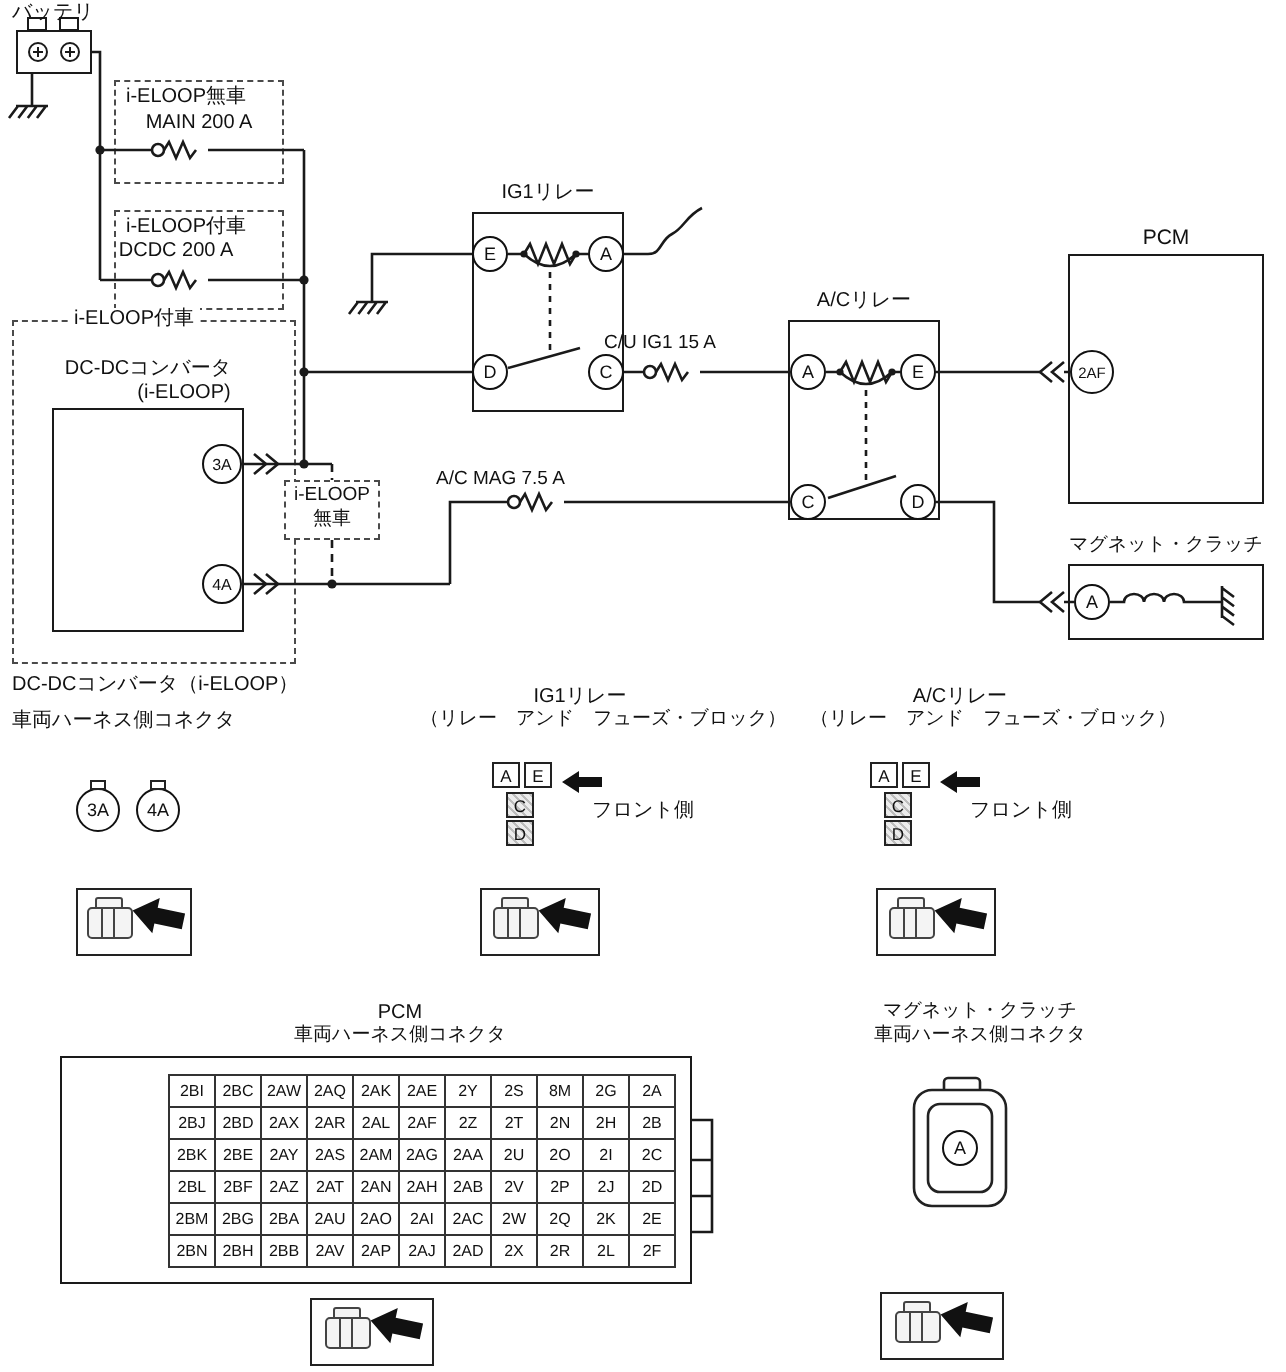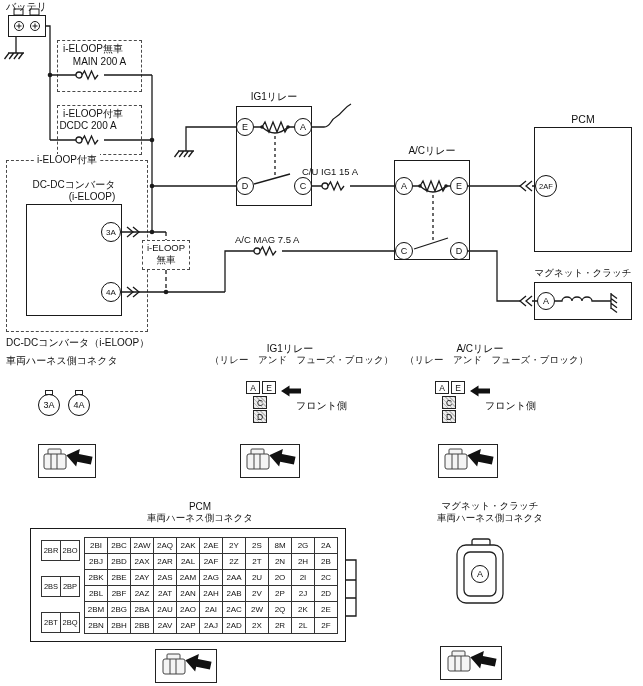--- a/index.html
+++ b/index.html
@@ -136,21 +136,21 @@
   <div class="t s95 c" style="left:142px;top:243px;width:48px">i-ELOOP</div>
   <div class="t s95 c" style="left:142px;top:255px;width:48px">無車</div>
 
   <div class="t c" style="left:236px;top:91px;width:76px">IG1リレー</div>
   <div class="term" style="left:236px;top:118px;width:18px;height:18px">E</div>
   <div class="term" style="left:294px;top:118px;width:18px;height:18px">A</div>
   <div class="term" style="left:236px;top:177px;width:18px;height:18px">D</div>
   <div class="term" style="left:294px;top:177px;width:18px;height:18px">C</div>
 
   <div class="t s95" style="left:302px;top:167px">C/U IG1 15 A</div>
-  <div class="t s95" style="left:235px;top:235px">A/C MAG 7.5 A</div>
+  <div class="t s95" style="left:218px;top:235px">A/C MAG 7.5 A</div>
 
   <div class="t c" style="left:394px;top:145px;width:76px">A/Cリレー</div>
   <div class="term" style="left:395px;top:177px;width:18px;height:18px">A</div>
   <div class="term" style="left:450px;top:177px;width:18px;height:18px">E</div>
   <div class="term" style="left:395px;top:242px;width:18px;height:18px">C</div>
   <div class="term" style="left:450px;top:242px;width:18px;height:18px">D</div>
 
   <div class="t s105 c" style="left:534px;top:113px;width:98px">PCM</div>
   <div class="term" style="left:535px;top:175px;width:22px;height:22px;font-size:7.5px">2AF</div>
 
@@ -214,34 +214,20 @@
           <rect x="4" y="8" width="22" height="15" rx="2"></rect>
         <line x1="11" y1="8" x2="11" y2="23"></line>
           <line x1="17" y1="8" x2="17" y2="23"></line>
       </g>
       <polygon points="52,8 38,8 38,3 26,12 38,21 38,16 52,16" fill="#111" transform="rotate(12 39 12)"></polygon>
     </svg>
   </div>
 
   <div class="t c" style="left:140px;top:501px;width:120px">PCM</div>
   <div class="t s95 c" style="left:140px;top:513px;width:120px">車両ハーネス側コネクタ</div>
-  <div class="sgrid">
-      <div class="sbox">
-        <div class="scell">2BR</div>
-        <div class="scell">2BO</div>
-      </div>
-      <div class="sbox">
-        <div class="scell">2BS</div>
-        <div class="scell">2BP</div>
-      </div>
-      <div class="sbox">
-        <div class="scell">2BT</div>
-        <div class="scell">2BQ</div>
-      </div>
-    </div>
   <div class="pgrid">
       <div class="pcell">2BI</div>
       <div class="pcell">2BC</div>
       <div class="pcell">2AW</div>
       <div class="pcell">2AQ</div>
       <div class="pcell">2AK</div>
       <div class="pcell">2AE</div>
       <div class="pcell">2Y</div>
       <div class="pcell">2S</div>
       <div class="pcell">8M</div>

